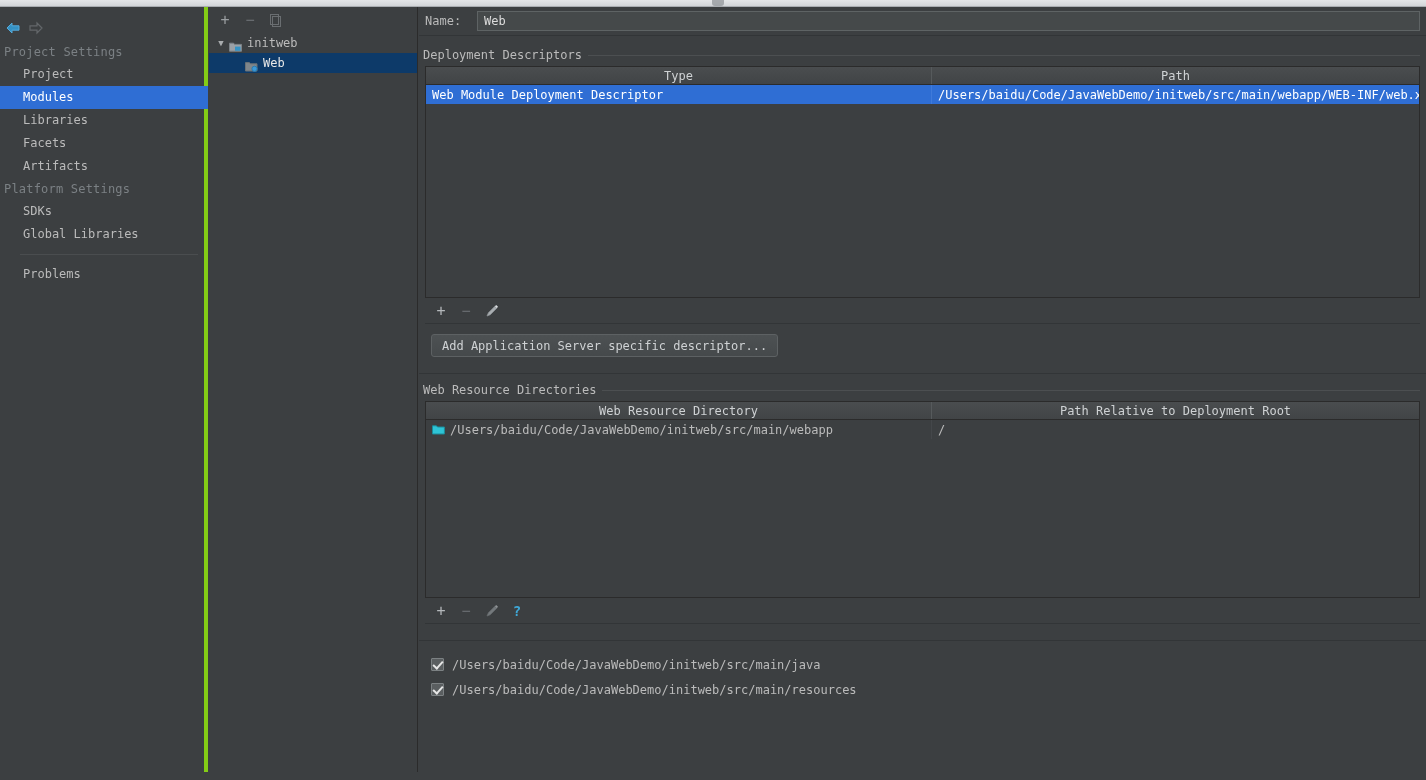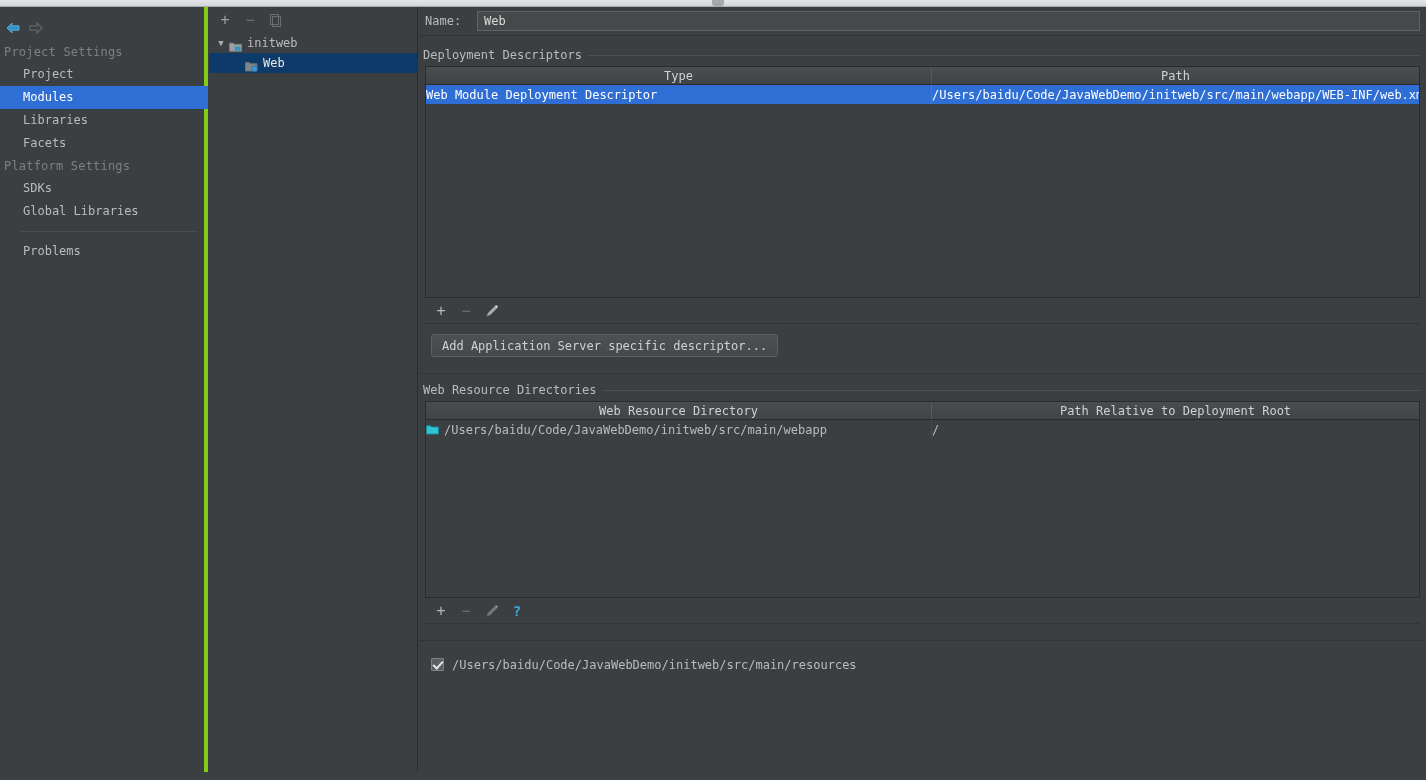--- a/index.html
+++ b/index.html
@@ -122,21 +122,21 @@
     font-size: 12px; color: #cfd2d4; display: flex;
     align-items: center; justify-content: center;
     border-right: 1px solid #565a5c;
   }
   .th:last-child { border-right: none; }
   .tbl-body { position: relative; }
   .tr { display: flex; height: 19px; align-items: stretch; }
   .tr.selected { background: #2f6ed4; }
   .td {
     font-size: 12px; color: #bbbbbb; display: flex; align-items: center;
-    padding-left: 0; overflow: hidden; white-space: nowrap;
+    padding-left: 6px; overflow: hidden; white-space: nowrap;
     border-right: 1px solid #44474a;
   }
   .td:last-child { border-right: none; }
   .tr.selected .td { color: #ffffff; border-right-color: #3f7ada; }
 
   .tbl-toolbar {
     margin: 0 6px; height: 26px; position: relative;
     border-bottom: 1px solid #323537;
   }
   .tt-btn {
@@ -198,20 +198,21 @@
       </div>
     </div>
 
     <div style="position:absolute; left:0; top:34px; width:208px;">
 
       <div class="sec-title">Project Settings</div>
       <div class="nav-item">Project</div>
       <div class="nav-item selected">Modules</div>
       <div class="nav-item">Libraries</div>
       <div class="nav-item">Facets</div>
+      <div class="nav-item">Artifacts</div>
 
       <div class="sec-title">Platform Settings</div>
       <div class="nav-item">SDKs</div>
       <div class="nav-item">Global Libraries</div>
 
       <div class="nav-divider"></div>
 
       <div class="nav-item">Problems</div>
     </div>
   </div>
@@ -336,17 +337,21 @@
     </div>
 
     <div style="height:16px;"></div>
     <div class="hr-sep"></div>
 
     <div style="height:5px;"></div>
 
     <div style="padding-top:6px;">
       <div class="srcroot-row">
         <span class="cb checked"></span>
+        <span>/Users/baidu/Code/JavaWebDemo/initweb/src/main/java</span>
+      </div>
+      <div class="srcroot-row">
+        <span class="cb checked"></span>
         <span>/Users/baidu/Code/JavaWebDemo/initweb/src/main/resources</span>
       </div>
     </div>
   </div>
 </div>
 
 </body></html>

